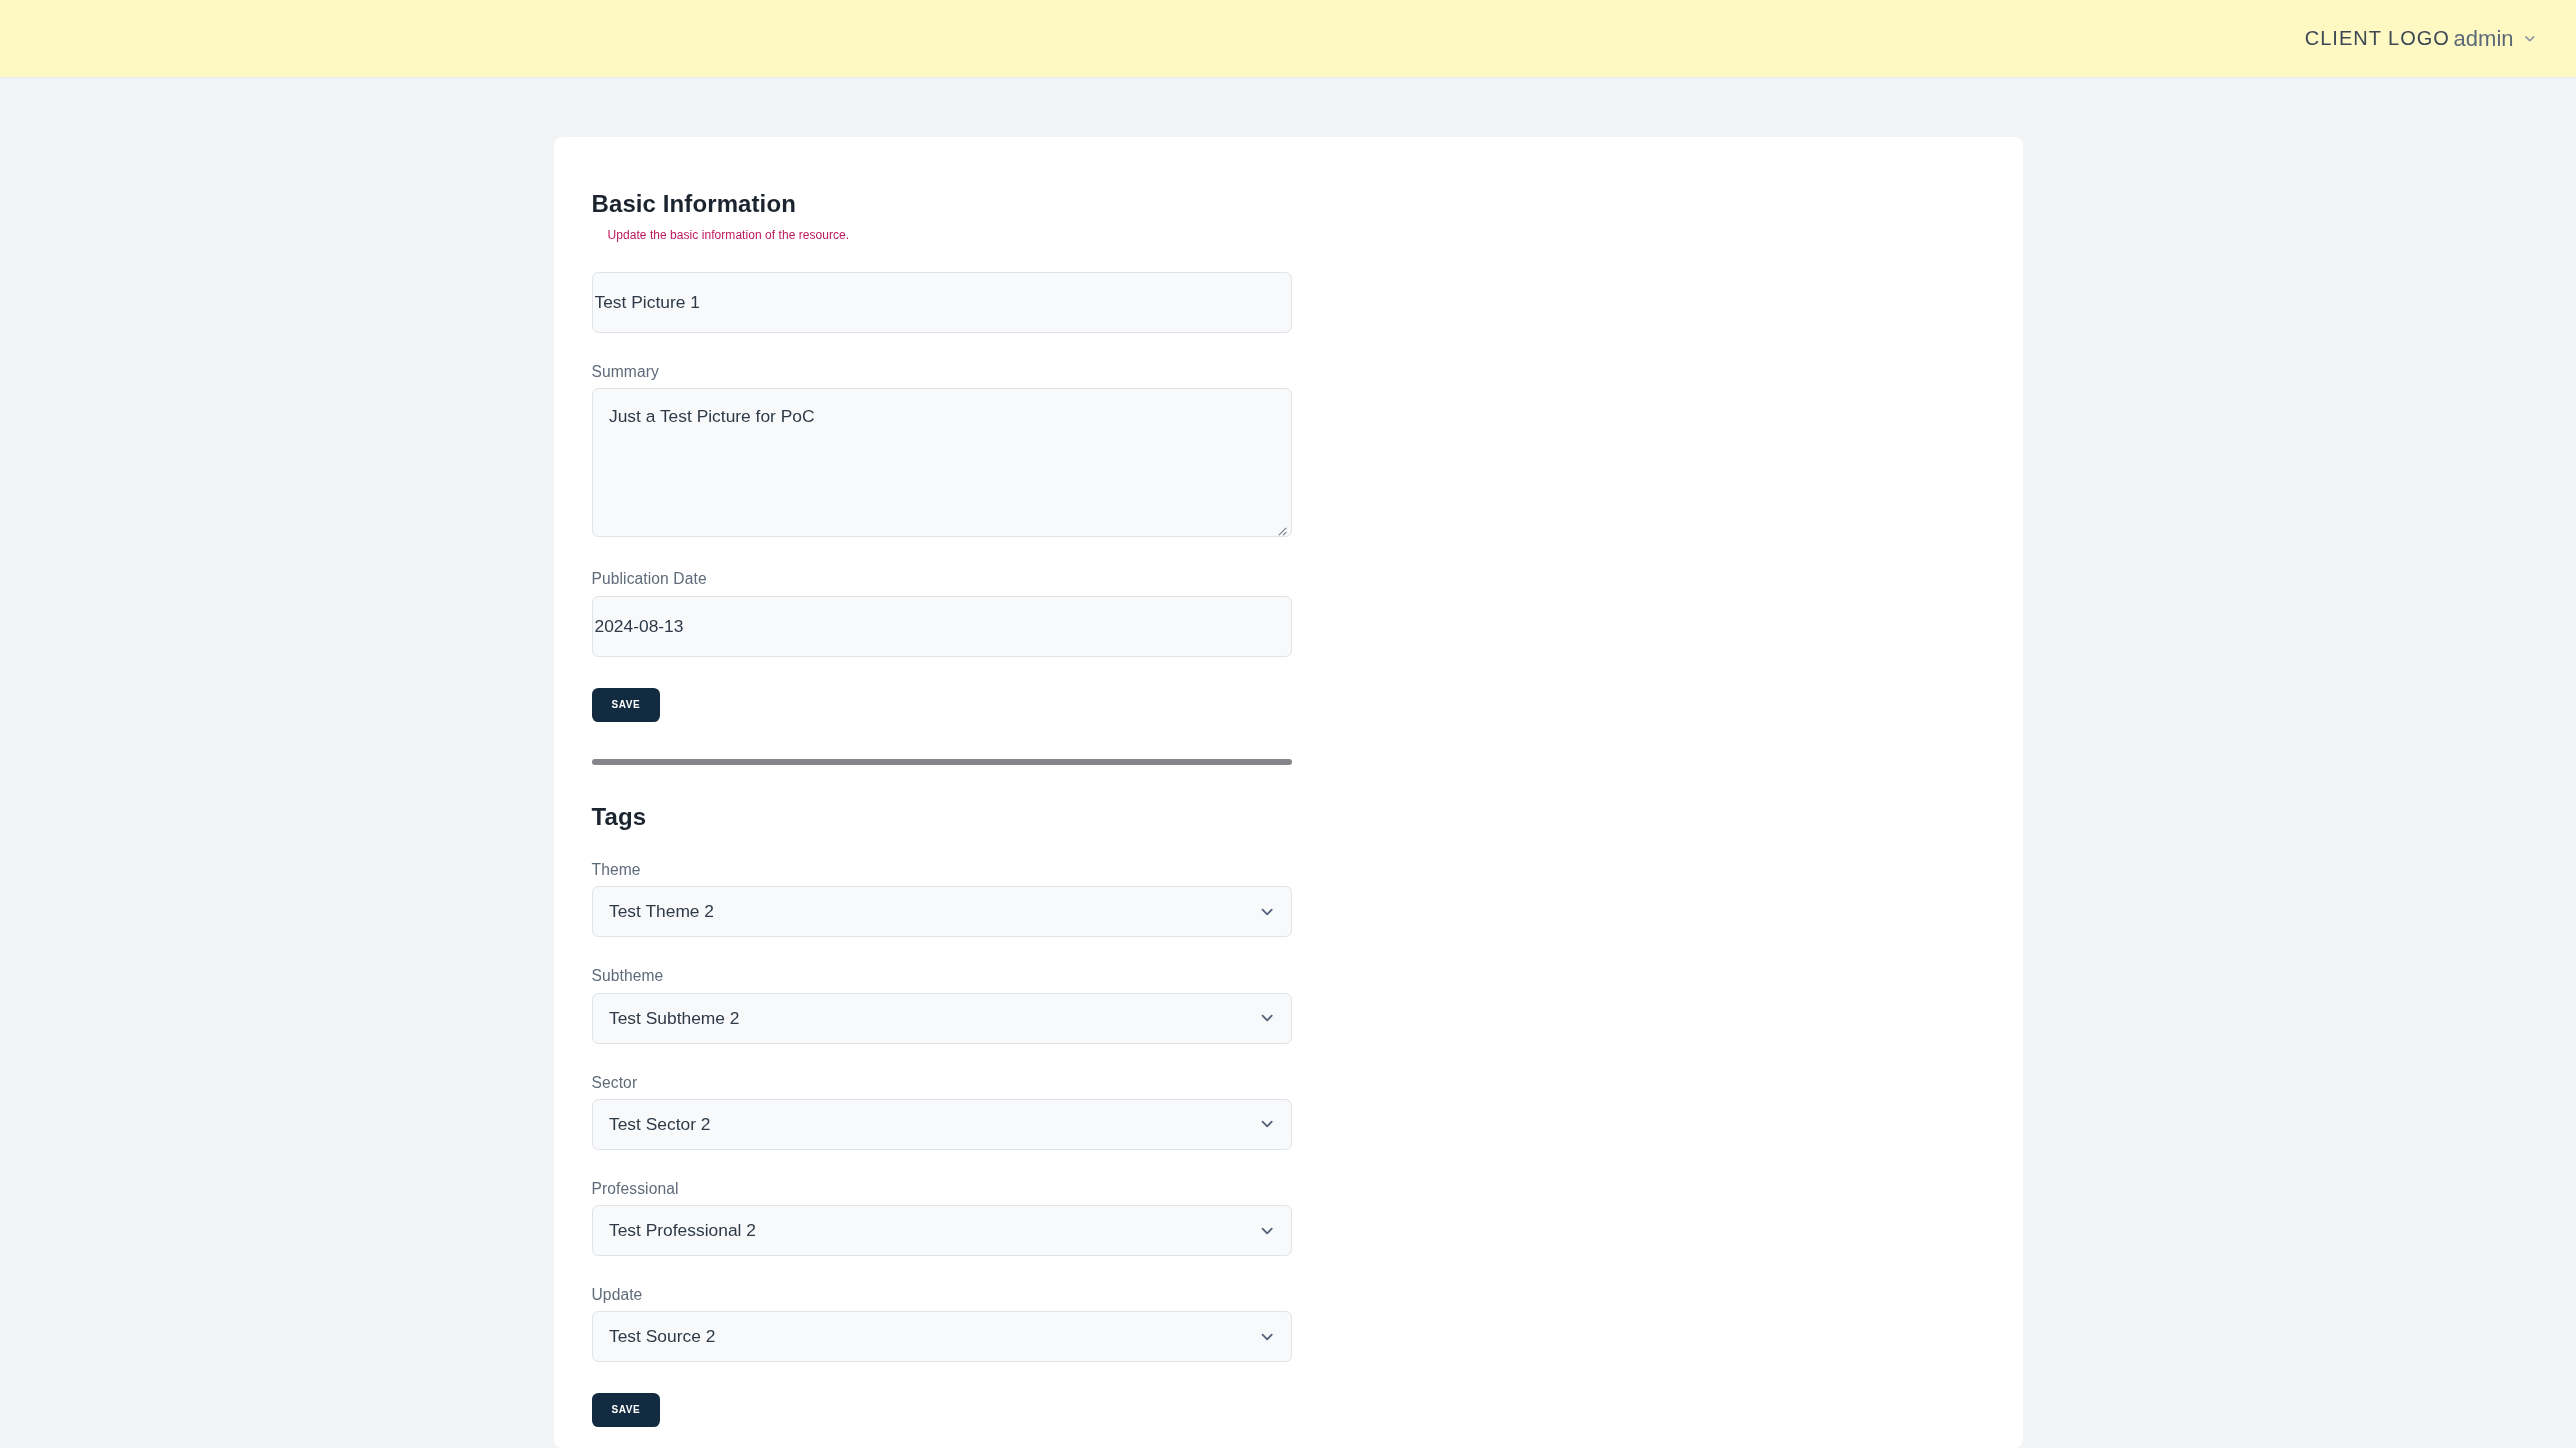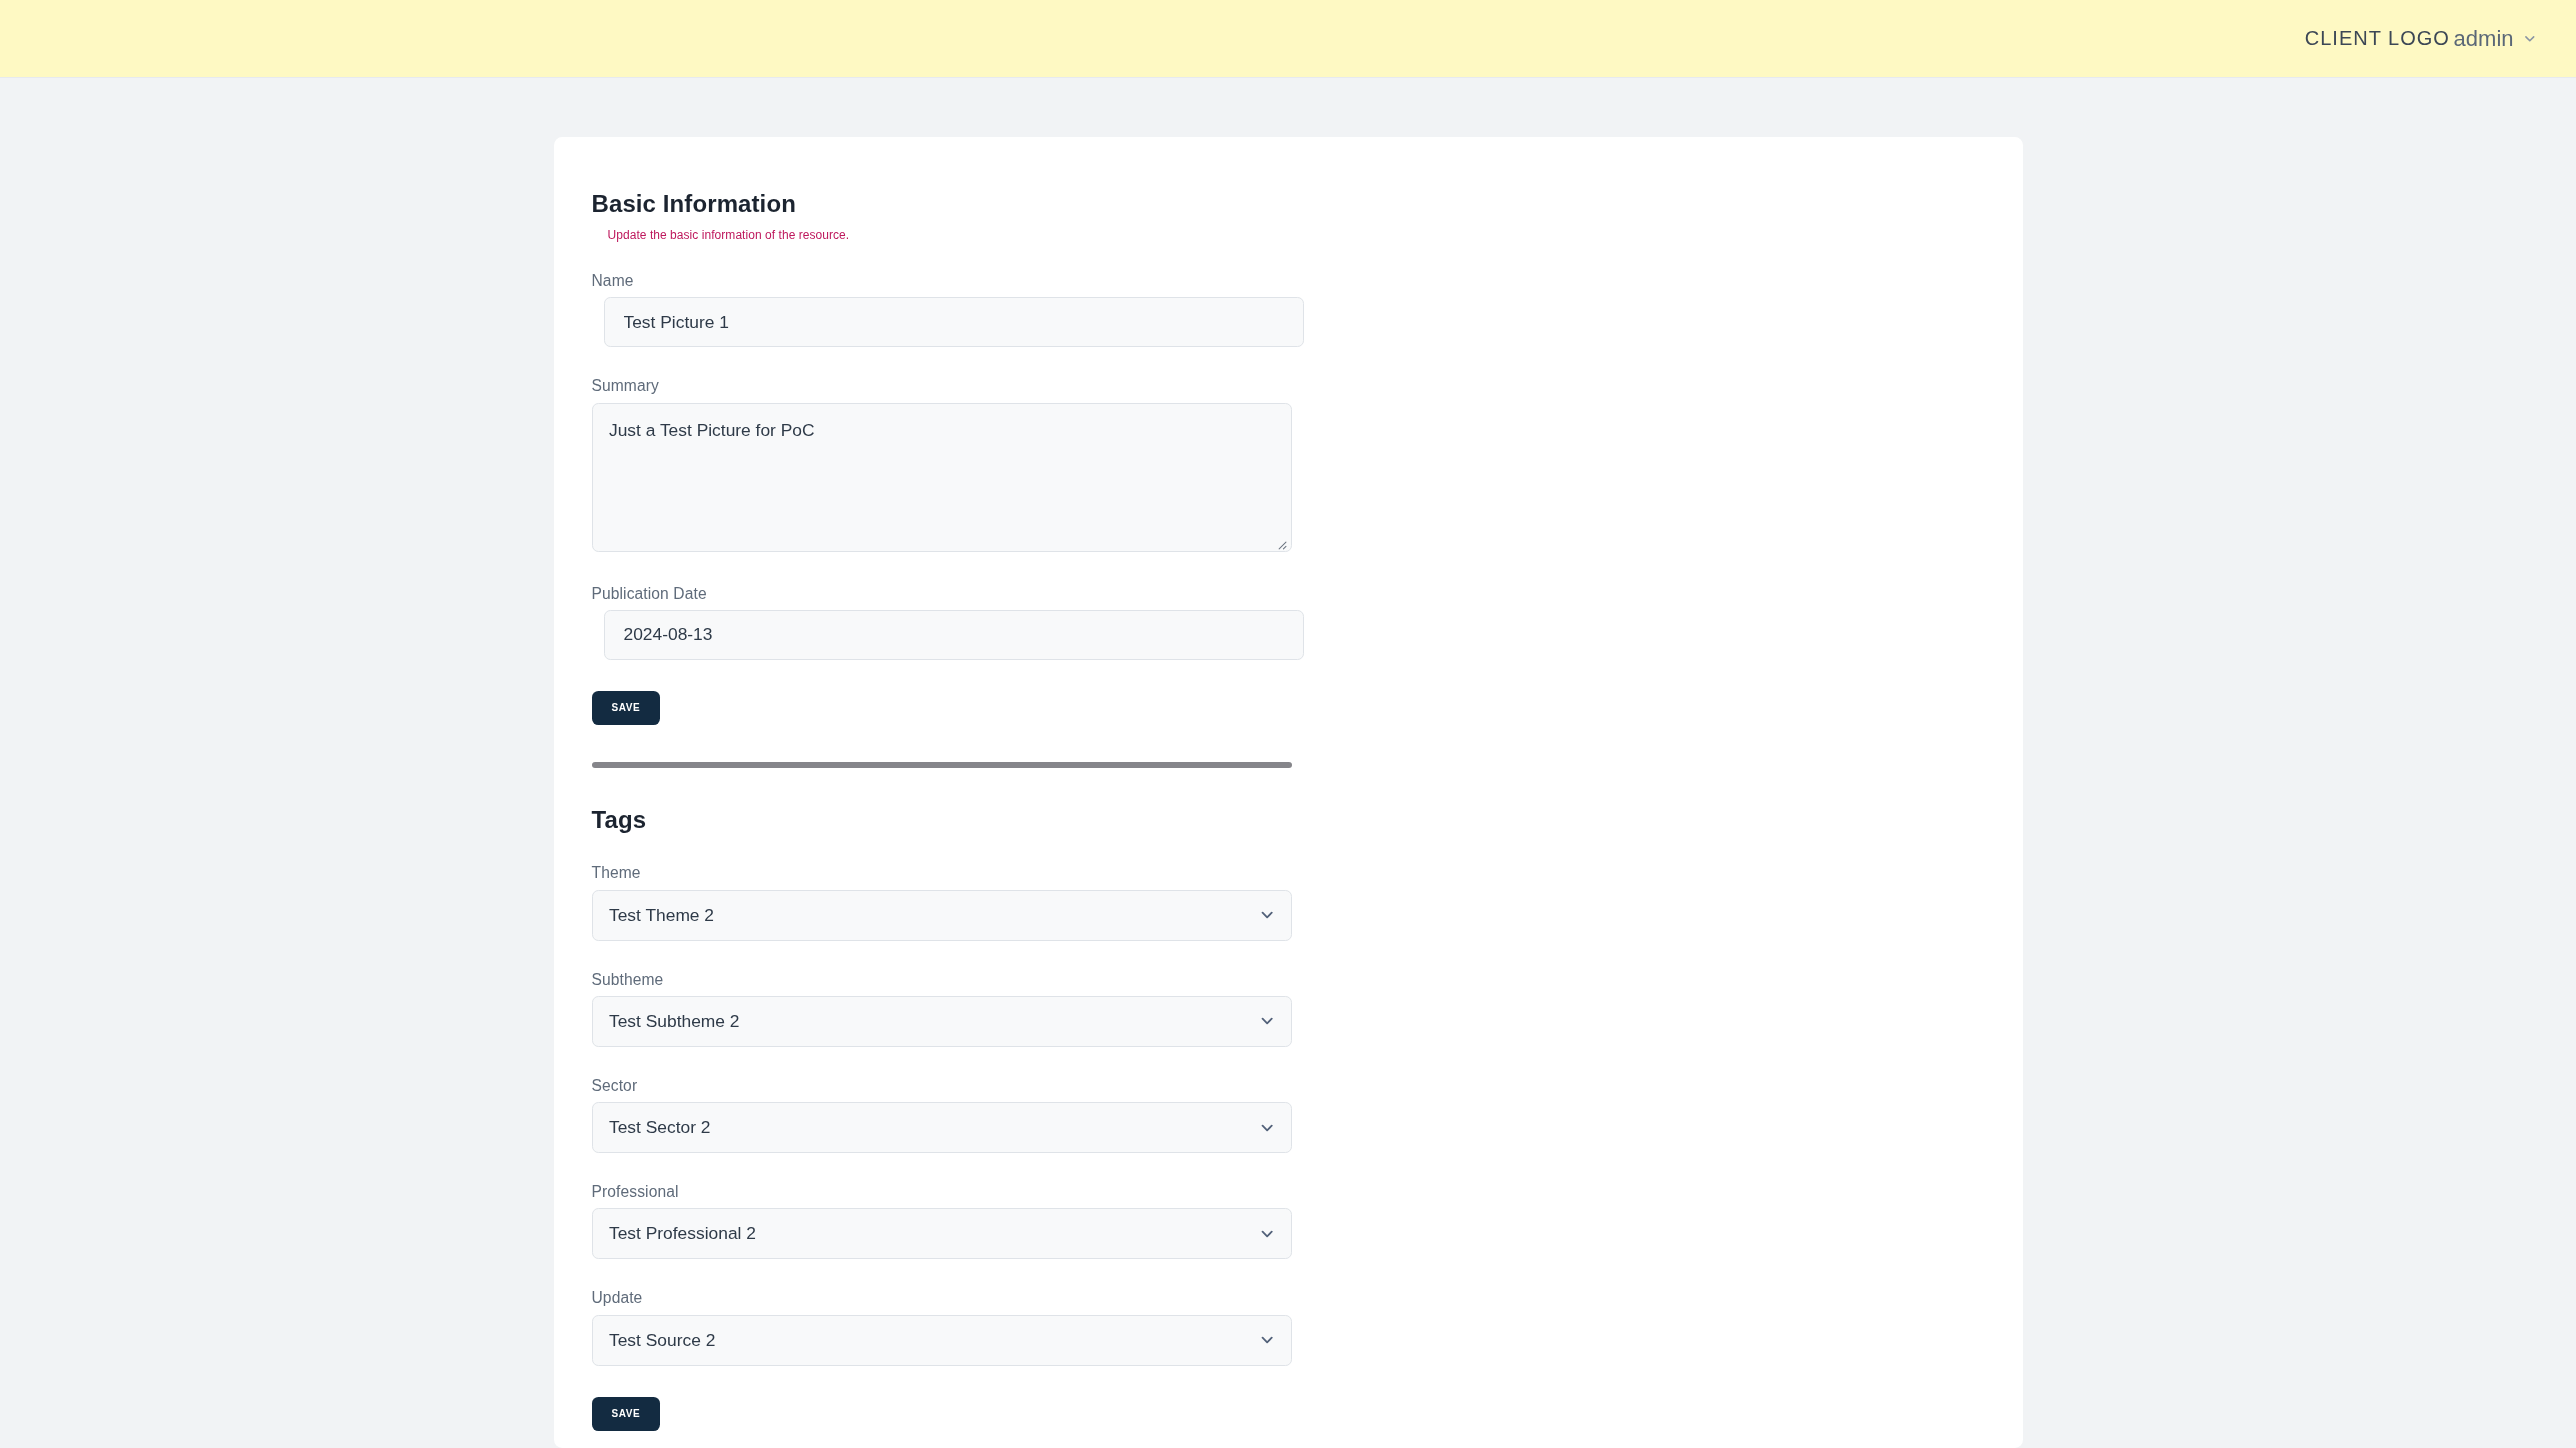--- a/index.html
+++ b/index.html
@@ -112,24 +112,23 @@
     background: #f8f9fa;
     border: 0.9px solid #dfe3e8;
     border-radius: 6.4px;
     font-family: "Liberation Sans", sans-serif;
     font-size: 17.4px;
     color: #2e3a48;
     outline: none;
   }
 
   .text-input {
-    height: 50px;
-    padding: 0 19px;
+    height: 61px;
+    padding: 0 2px;
     line-height: 49px;
-    margin-left: 12px;
   }
 
   .text-area {
     height: 149px;
     padding: 14.7px 16.5px;
     line-height: 1.45;
     resize: none;
     position: relative;
   }
 
@@ -222,21 +221,20 @@
 
 <div class="page-body">
   <main class="card">
     <div class="card-inner">
 
       <section>
         <h2 class="section-title">Basic Information</h2>
         <p class="section-subtitle">Update the basic information of the resource.</p>
 
         <div class="field">
-          <label class="field-label">Name</label>
           <input class="text-input" type="text" value="Test Picture 1" style="">
         </div>
 
         <div class="field">
           <label class="field-label">Summary</label>
           <div class="textarea-wrap">
             <textarea class="text-area" style="">Just a Test Picture for PoC</textarea>
             <span class="resize-grip">
               <svg viewBox="0 0 16 16" fill="none" stroke="#6b7480" stroke-width="1.2" stroke-linecap="round">
                 <line x1="14" y1="6" x2="6" y2="14"></line>

